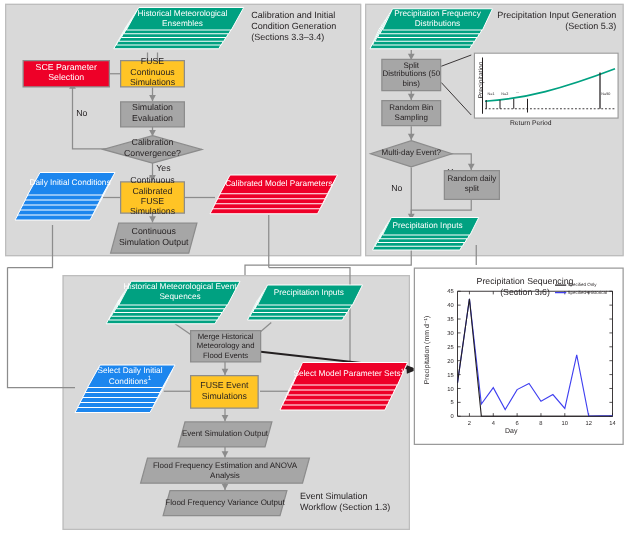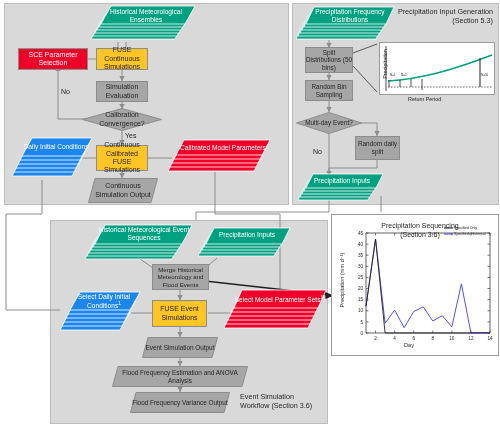--- a/index.html
+++ b/index.html
@@ -30,20 +30,21 @@
   .legtext{position:absolute;font-size:3.6px;color:#231f20;white-space:nowrap;}
   .insetlbl{position:absolute;font-size:5.4px;color:#231f20;}
   .insettick{position:absolute;font-size:3px;color:#231f20;}
 </style>
 </head>
 <body>
 
 <div id="root">
 
   <div class="panel" style="left:4px;top:3px;width:283px;height:200px;"></div>
+  <div class="ptitle" style="left:201px;top:7px;width:82px;">Calibration and Initial Condition Generation (Sections 3.3–3.4)</div>
 
   <svg style="position:absolute;left:0;top:0;width:500px;height:428px;overflow:visible;">
     <g stroke="#8c8c8c" stroke-width="1" fill="none">
 
       <path d="M118 42 L118 49"></path>
       <path d="M126 42 L126 49"></path>
 
       <path d="M88 59 L96 59"></path>
 
       <path d="M122 70 L122 81"></path>
@@ -266,21 +267,21 @@
     </svg>
     <div class="insetlbl" style="left:-17px;top:18px;width:44px;text-align:center;transform:rotate(-90deg);transform-origin:center;">Precipitation</div>
     <div class="insettick" style="left:10px;top:30px;">N=1</div>
     <div class="insettick" style="left:21px;top:30px;">N=2</div>
     <div class="insettick" style="left:33px;top:28px;">...</div>
     <div class="insettick" style="left:101px;top:30px;">N=50</div>
   </div>
   <div class="insetlbl" style="left:408px;top:96px;">Return Period</div>
 
   <div class="panel" style="left:50px;top:220px;width:276px;height:202px;"></div>
-  <div class="ptitle" style="left:240px;top:392px;width:82px;">Event Simulation Workflow (Section 3.6)</div>
+  <div class="ptitle" style="left:240px;top:392px;width:82px;">Event Simulation Workflow (Section 1.3)</div>
 
   <svg style="position:absolute;left:0;top:0;width:500px;height:428px;overflow:visible;">
     <g stroke="#8c8c8c" stroke-width="1" fill="none">
 
       <path d="M140 259 L156 270"></path>
 
       <path d="M217 258 L203 270"></path>
 
       <path d="M180 289 L180 300"></path>
 

